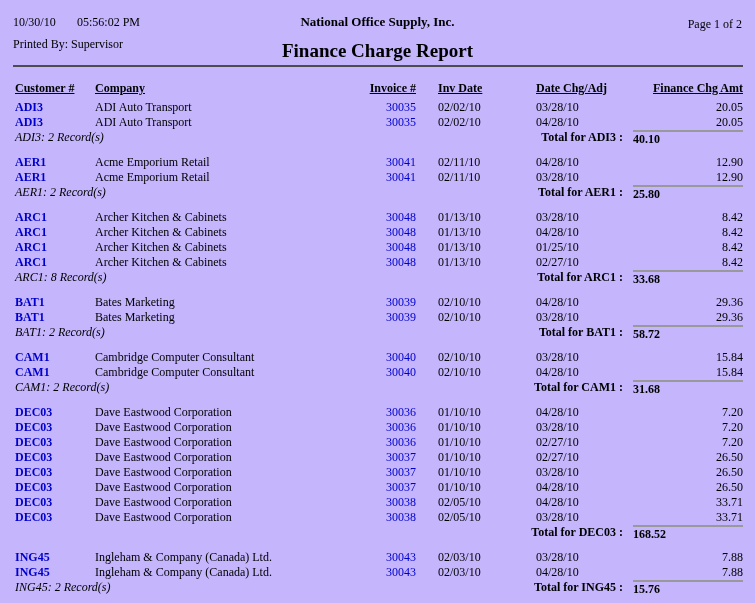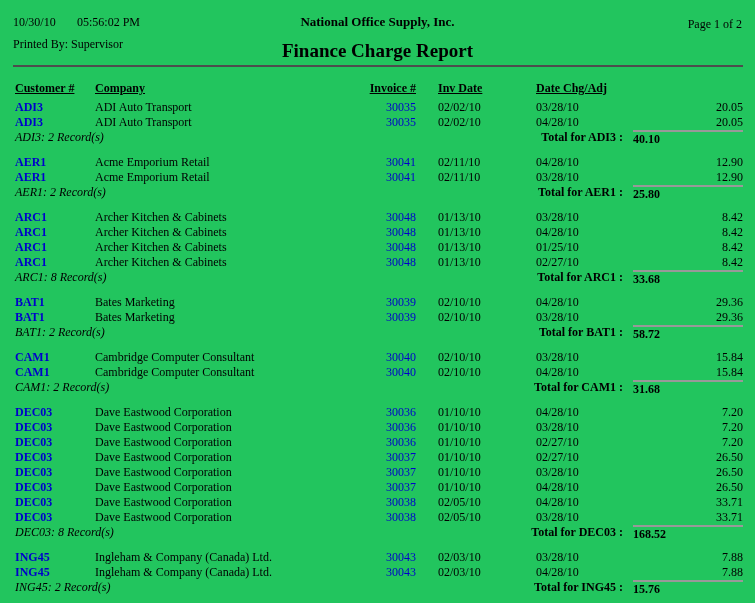--- a/index.html
+++ b/index.html
@@ -6,21 +6,21 @@
     --blue:#0000CC;
     --total-rule:#999999;
     --header-rule:#4d4d4d;
   }
   html,body{margin:0;padding:0;}
   body{
     width:755px;height:603px;background:#ffffff;overflow:hidden;
     font-family:"Liberation Serif", serif;font-size:12px;color:#000;
     position:relative;
   }
-  .page{position:absolute;inset:0;background:#22c55e;}
+  .page{position:absolute;inset:0;background:#c4b5fd;}
 
   
   .hdr-date{position:absolute;left:13px;top:15px;white-space:nowrap;}
   .hdr-time{position:absolute;left:77px;top:15px;white-space:nowrap;}
   .hdr-company{position:absolute;left:0;right:0;top:14px;text-align:center;font-weight:bold;font-size:13px;}
   .hdr-page{position:absolute;right:13px;top:17px;white-space:nowrap;}
   .hdr-printedby{position:absolute;left:13px;top:37px;white-space:nowrap;}
   .hdr-title{position:absolute;left:0;right:0;top:40px;text-align:center;font-weight:bold;font-size:19px;}
   .hdr-rule{position:absolute;left:13px;right:12px;top:65px;border-top:2px solid var(--header-rule);}
 
@@ -56,20 +56,21 @@
   <div class="hdr-title">Finance Charge Report</div>
   <div class="hdr-rule"></div>
 
   <div class="tbl">
     <div class="row thead">
       <span class="c1 th">Customer #</span>
       <span class="c2 th">Company</span>
       <span class="c3 th">Invoice #</span>
       <span class="c4 th">Inv Date</span>
       <span class="c5 th">Date Chg/Adj</span>
+      <span class="c6 th">Finance Chg Amt</span>
     </div>
     <div id="report-body">
         <div class="group">
           <div class="row">
       <span class="c1 cust">ADI3</span>
       <span class="c2">ADI Auto Transport</span>
       <span class="c3 inv">30035</span>
       <span class="c4">02/02/10</span>
       <span class="c5">03/28/10</span>
       <span class="c6">20.05</span>
@@ -255,21 +256,20 @@
     </div>
           <div class="row">
       <span class="c1 cust">DEC03</span>
       <span class="c2">Dave Eastwood Corporation</span>
       <span class="c3 inv">30038</span>
       <span class="c4">02/05/10</span>
       <span class="c5">03/28/10</span>
       <span class="c6">33.71</span>
     </div>
           <div class="total-row">
-      <span class="record-note">DEC03: 8 Record(s)</span>
       <span class="total-label">Total for DEC03 :</span>
       <span class="total-amt">168.52</span>
     </div>
         </div>
         <div class="group">
           <div class="row">
       <span class="c1 cust">ING45</span>
       <span class="c2">Ingleham &amp; Company (Canada) Ltd.</span>
       <span class="c3 inv">30043</span>
       <span class="c4">02/03/10</span>

